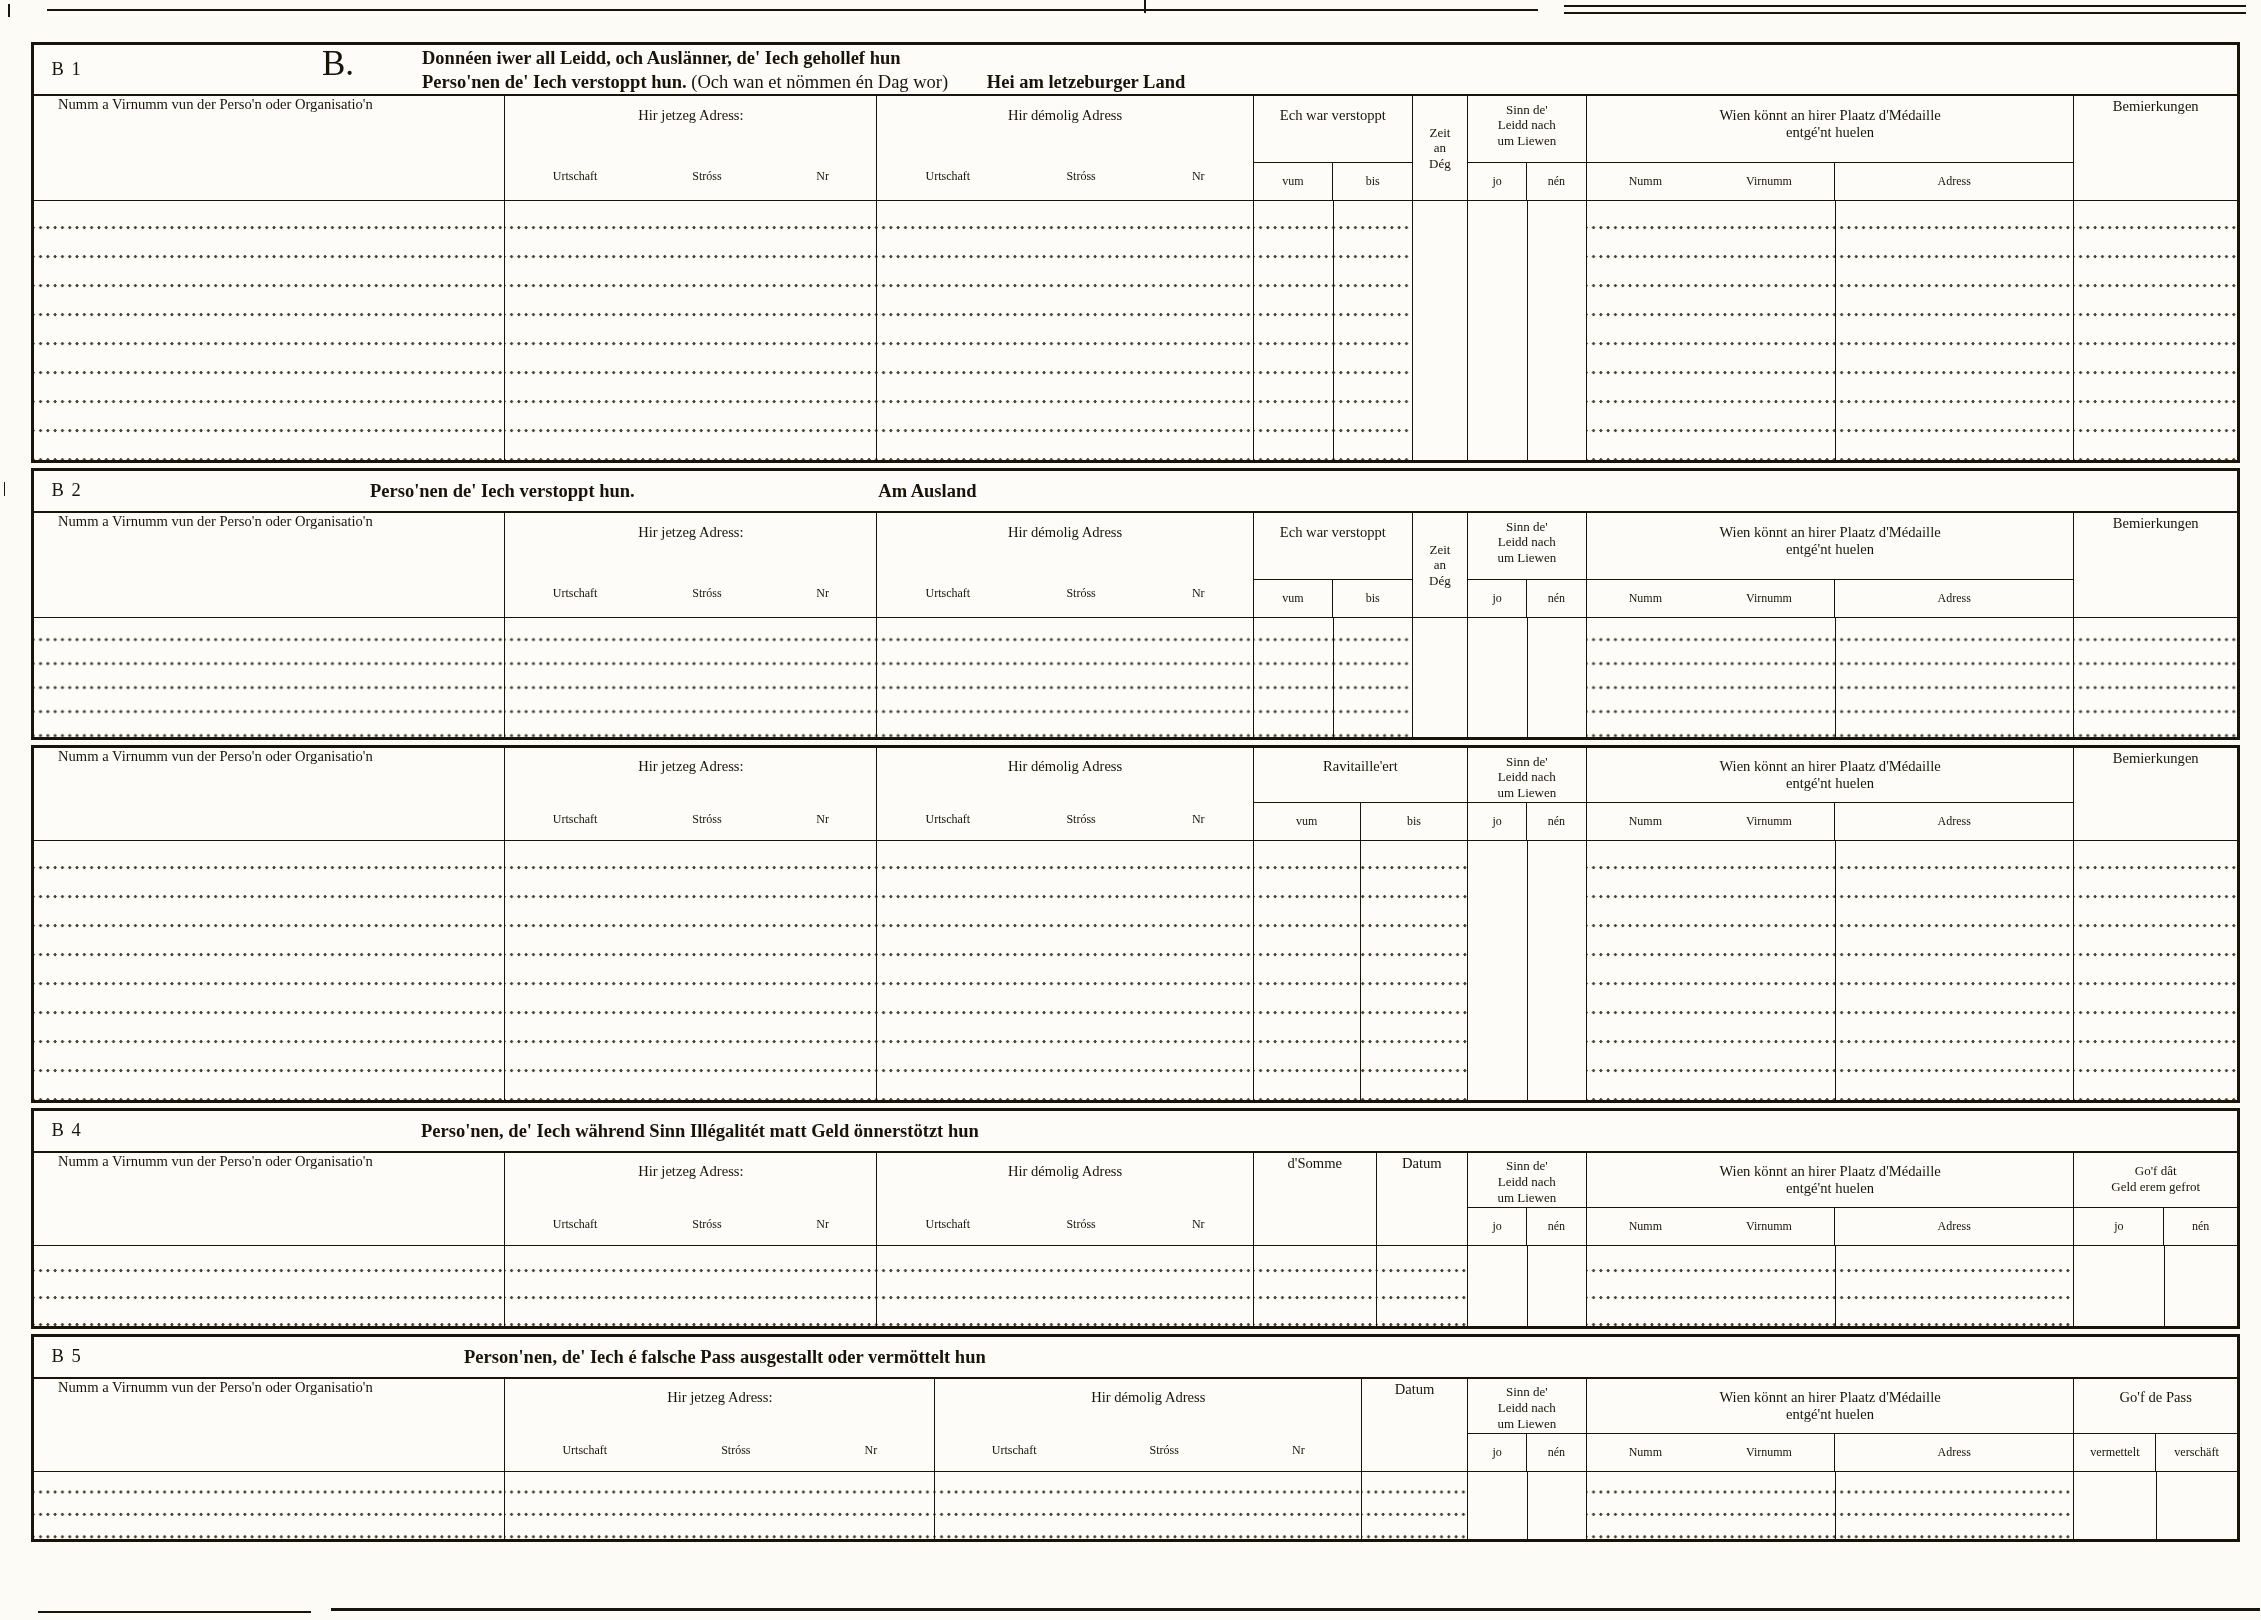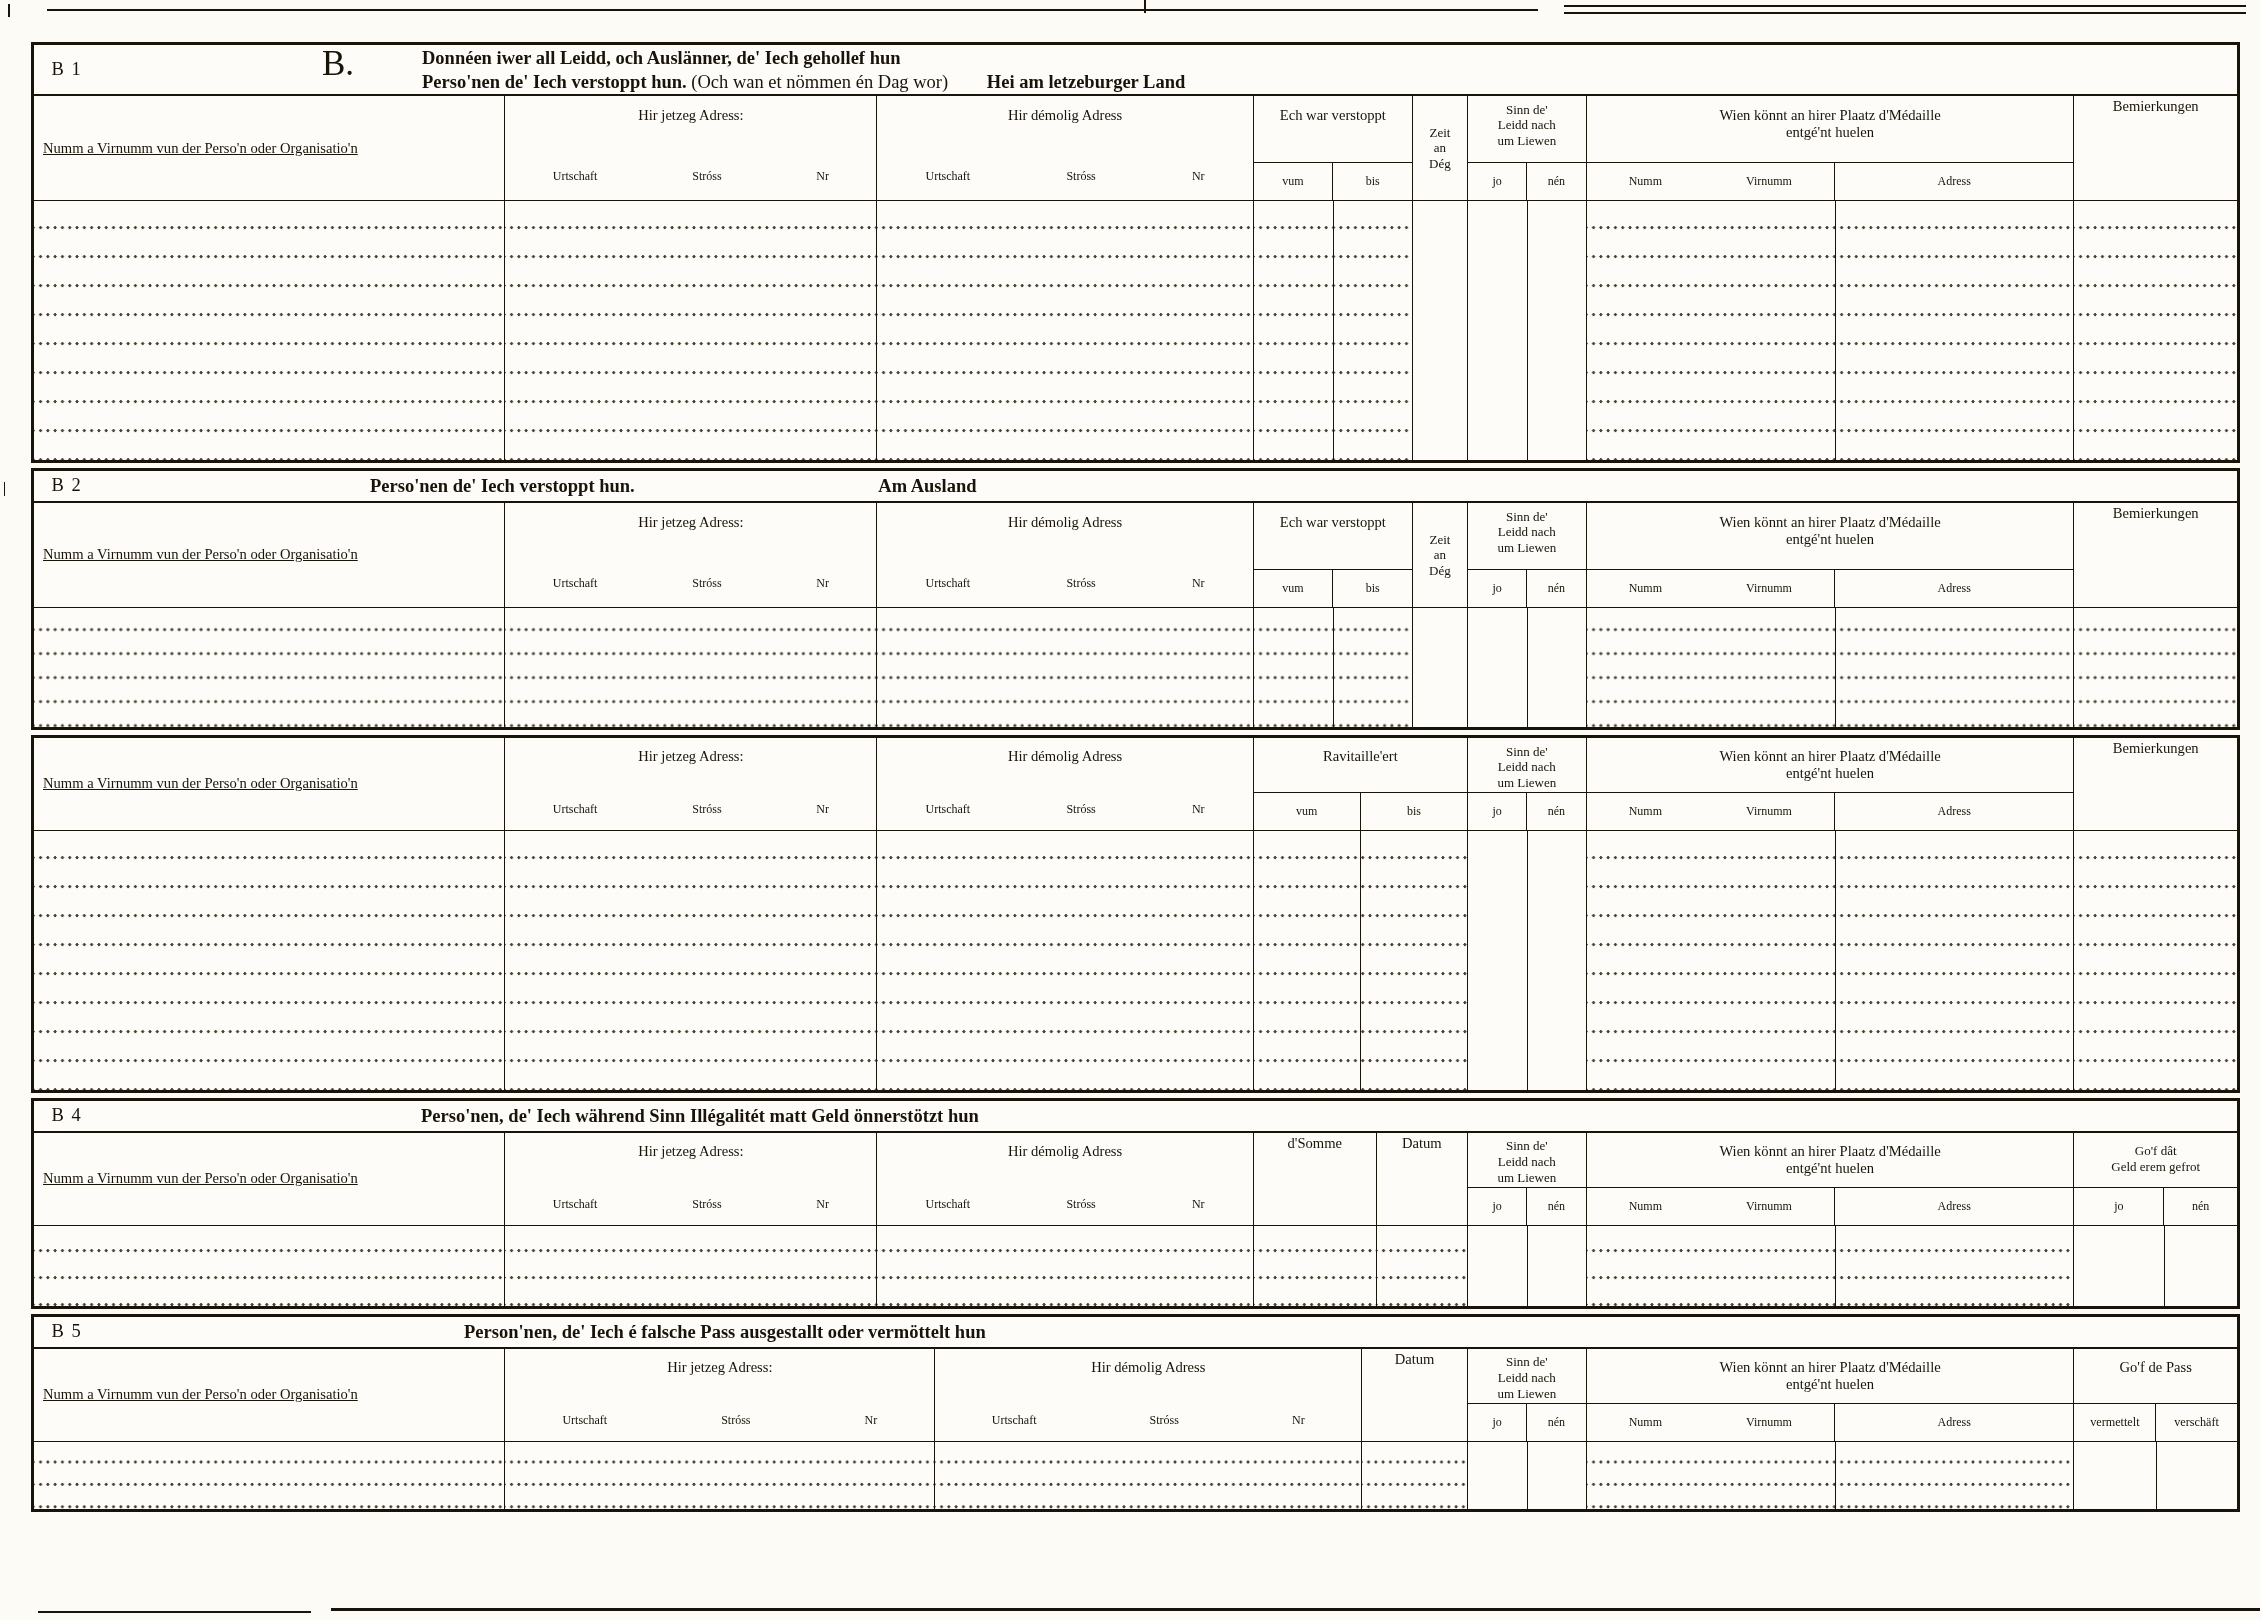--- a/index.html
+++ b/index.html
@@ -9,37 +9,37 @@
     font-family:"Liberation Serif","DejaVu Serif",serif;
     color:#191309;
     position:relative;
     overflow:hidden;
   }
   .artifact{position:absolute;background:#191309;}
   .content{position:absolute;left:31px;top:42px;width:2209px;}
   .section{border:3.4px solid #191309;margin-bottom:4.9px;background:#fdfcf8;}
   .title-band{position:relative;display:flex;align-items:center;border-bottom:2.4px solid #191309;}
   .tb2{height:51px;}
-  .tb1{height:32px;}
+  .tb1{height:42px;}
   .sec-id{font-size:18.5px;padding-left:17.5px;letter-spacing:1.5px;white-space:nowrap;}
   .big-letter{position:absolute;left:288px;top:1px;font-size:35px;line-height:1;font-weight:400;}
   .title-text{position:absolute;top:2.4px;font-size:18.5px;line-height:1.26;white-space:nowrap;}
   .title-line{position:absolute;top:50%;transform:translateY(-50%);font-size:18.5px;white-space:nowrap;}
   .bold{font-weight:700;}
   .norm{font-weight:400;}
   .g-right{margin-left:29px;}
   .g-right-sm{margin-left:34px;}
   .g-right-wide{margin-left:239px;}
 
   .hdr{display:grid;grid-auto-rows:1fr;border-bottom:1.9px solid #191309;}
   .hdr-a{height:105px;}
   .hdr-s{height:93px;}
   .hcell{position:relative;border-left:1.5px solid #191309;display:flex;flex-direction:column;font-size:14.6px;}
   .hcell:first-child{border-left:none;}
-  .name-cell{justify-content:center;padding-left:9px;padding-right:4.9px;text-decoration:underline;}
+  .name-cell{padding-left:24px;padding-right:4.9px;}
   .fullcenter{justify-content:center;align-items:center;text-align:center;}
   .topcenter{align-items:center;padding-top:2px;text-align:center;}
   .group{flex:1;text-align:center;padding-top:10.7px;}
   .sinn-group{padding-top:5.8px;}
   .subrow{height:38px;display:flex;align-items:stretch;font-size:12px;}
   .lined{border-top:1.5px solid #191309;}
   .spread{flex:1;display:flex;justify-content:space-around;align-items:center;}
   .half{flex:1;display:flex;justify-content:center;align-items:center;}
   .half + .half{border-left:1.5px solid #191309;}
   .h55{flex:55;}

